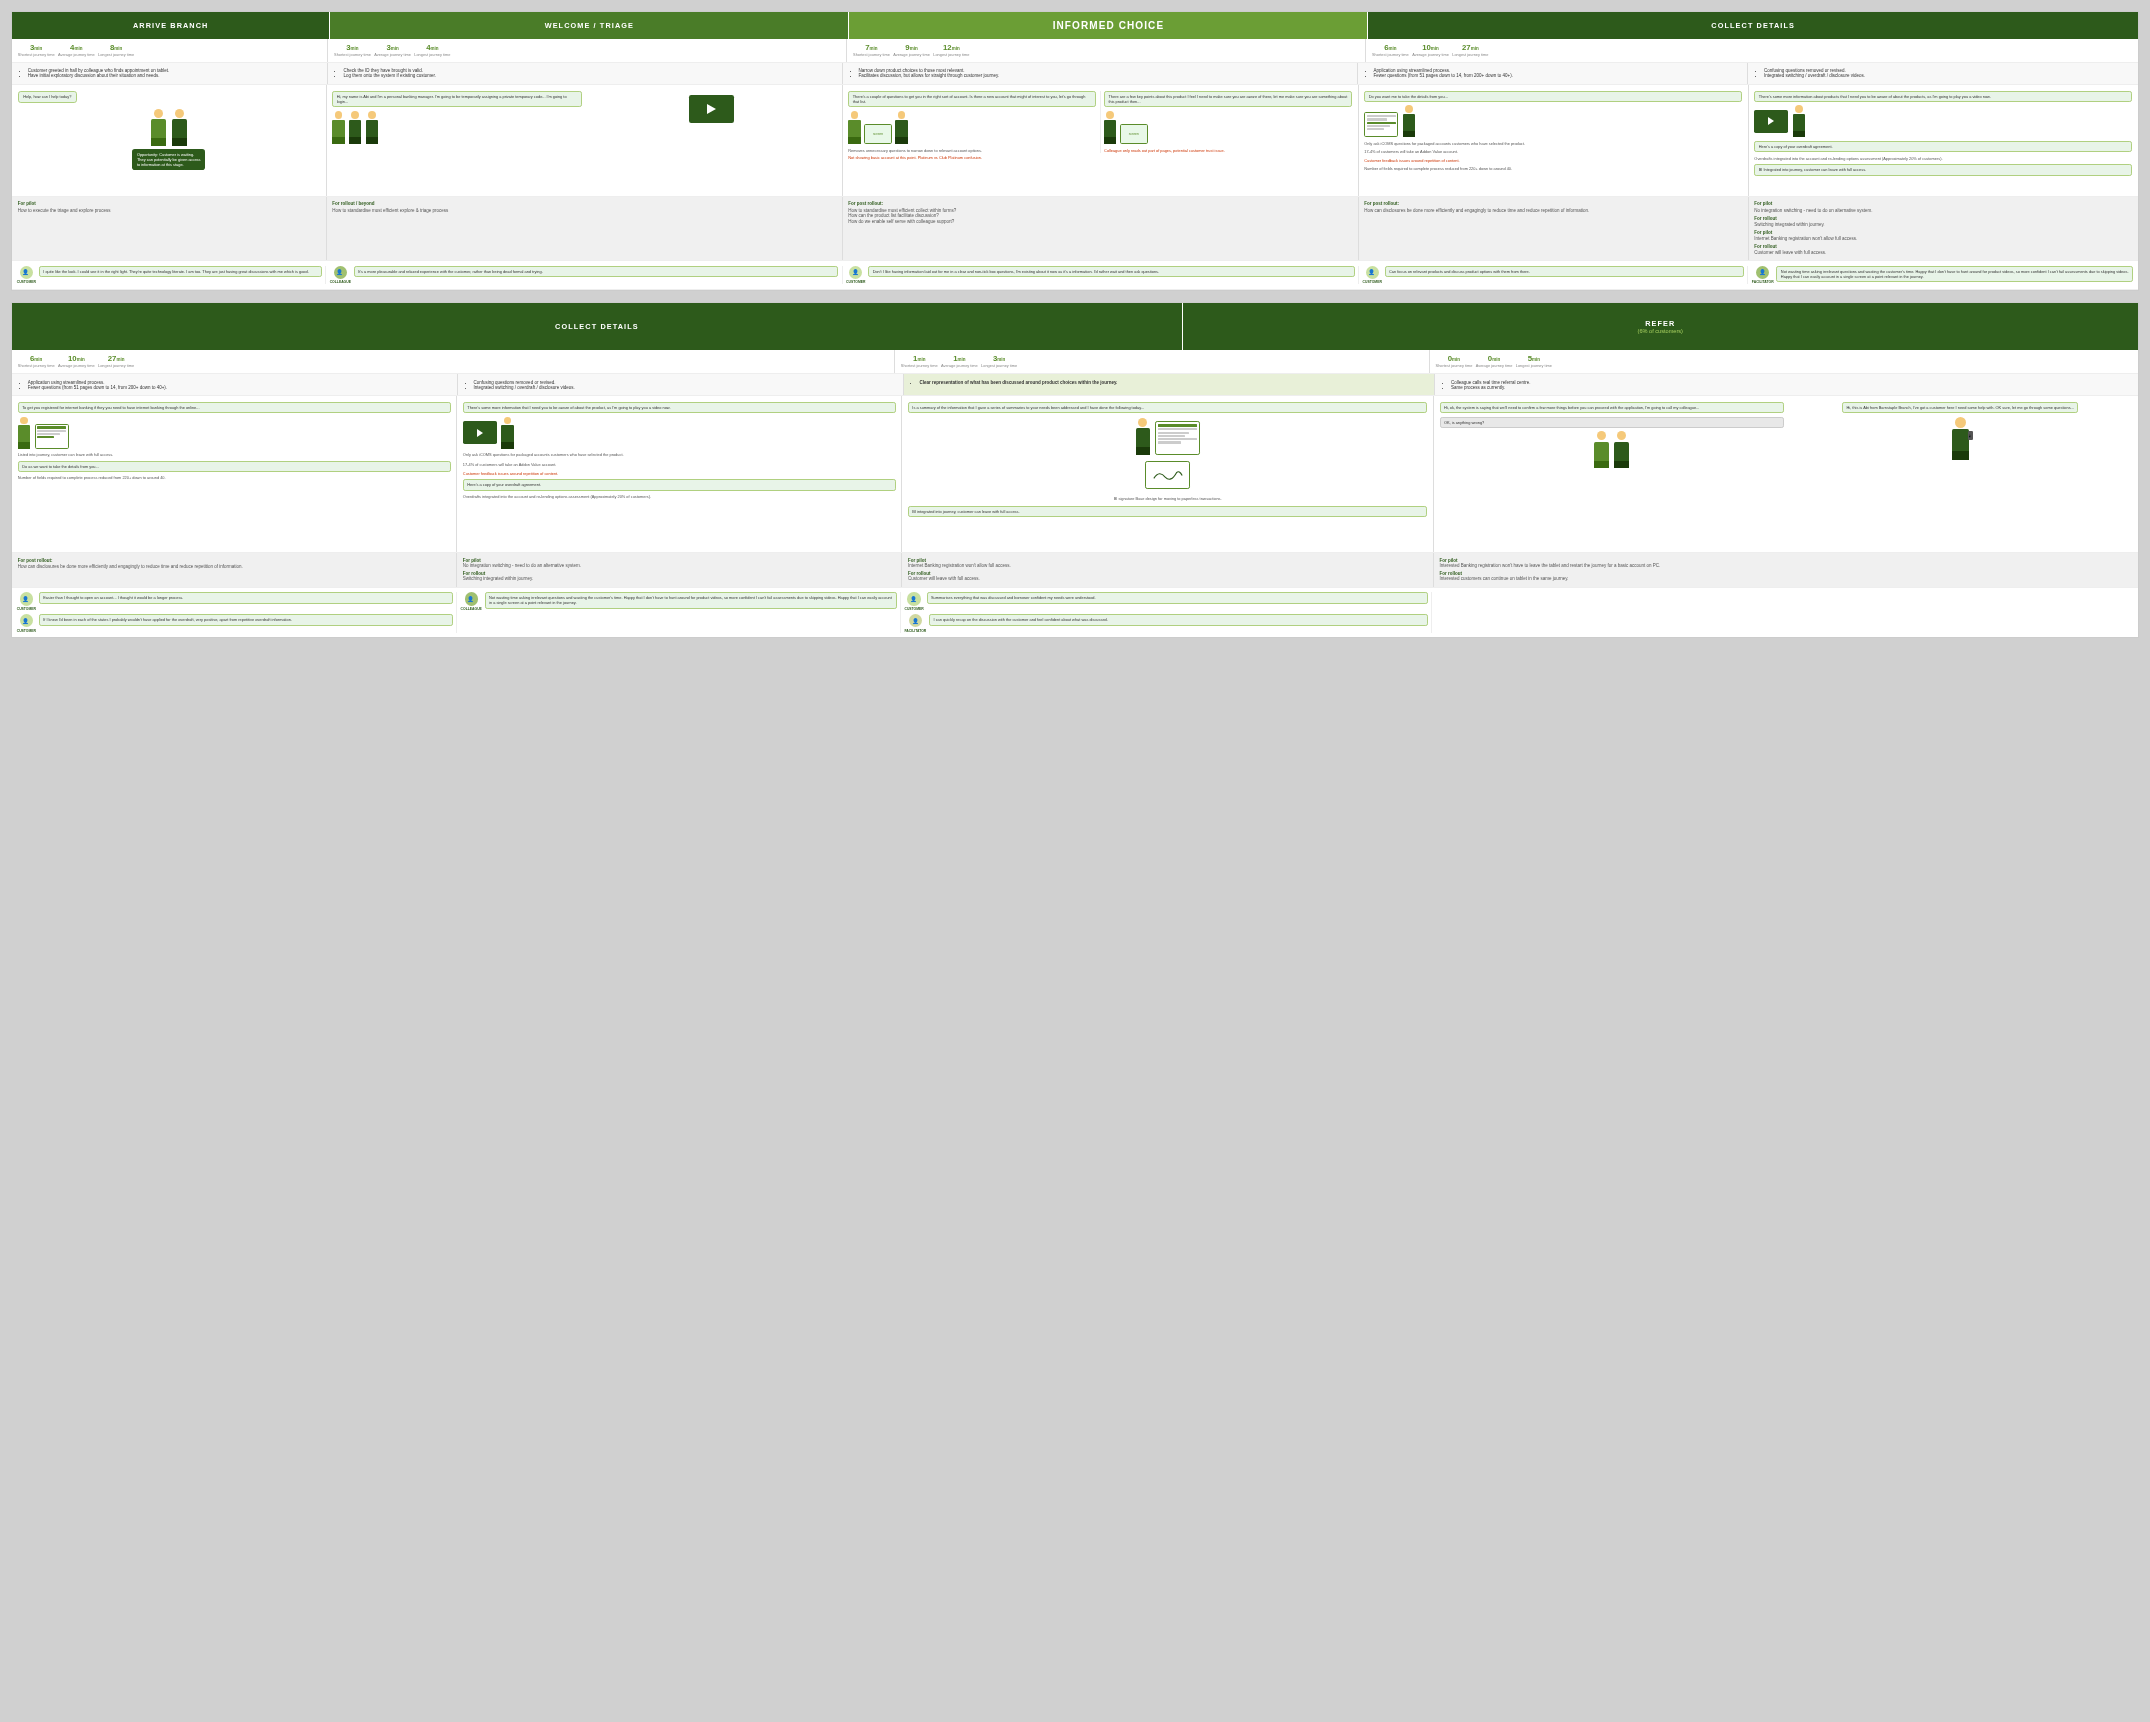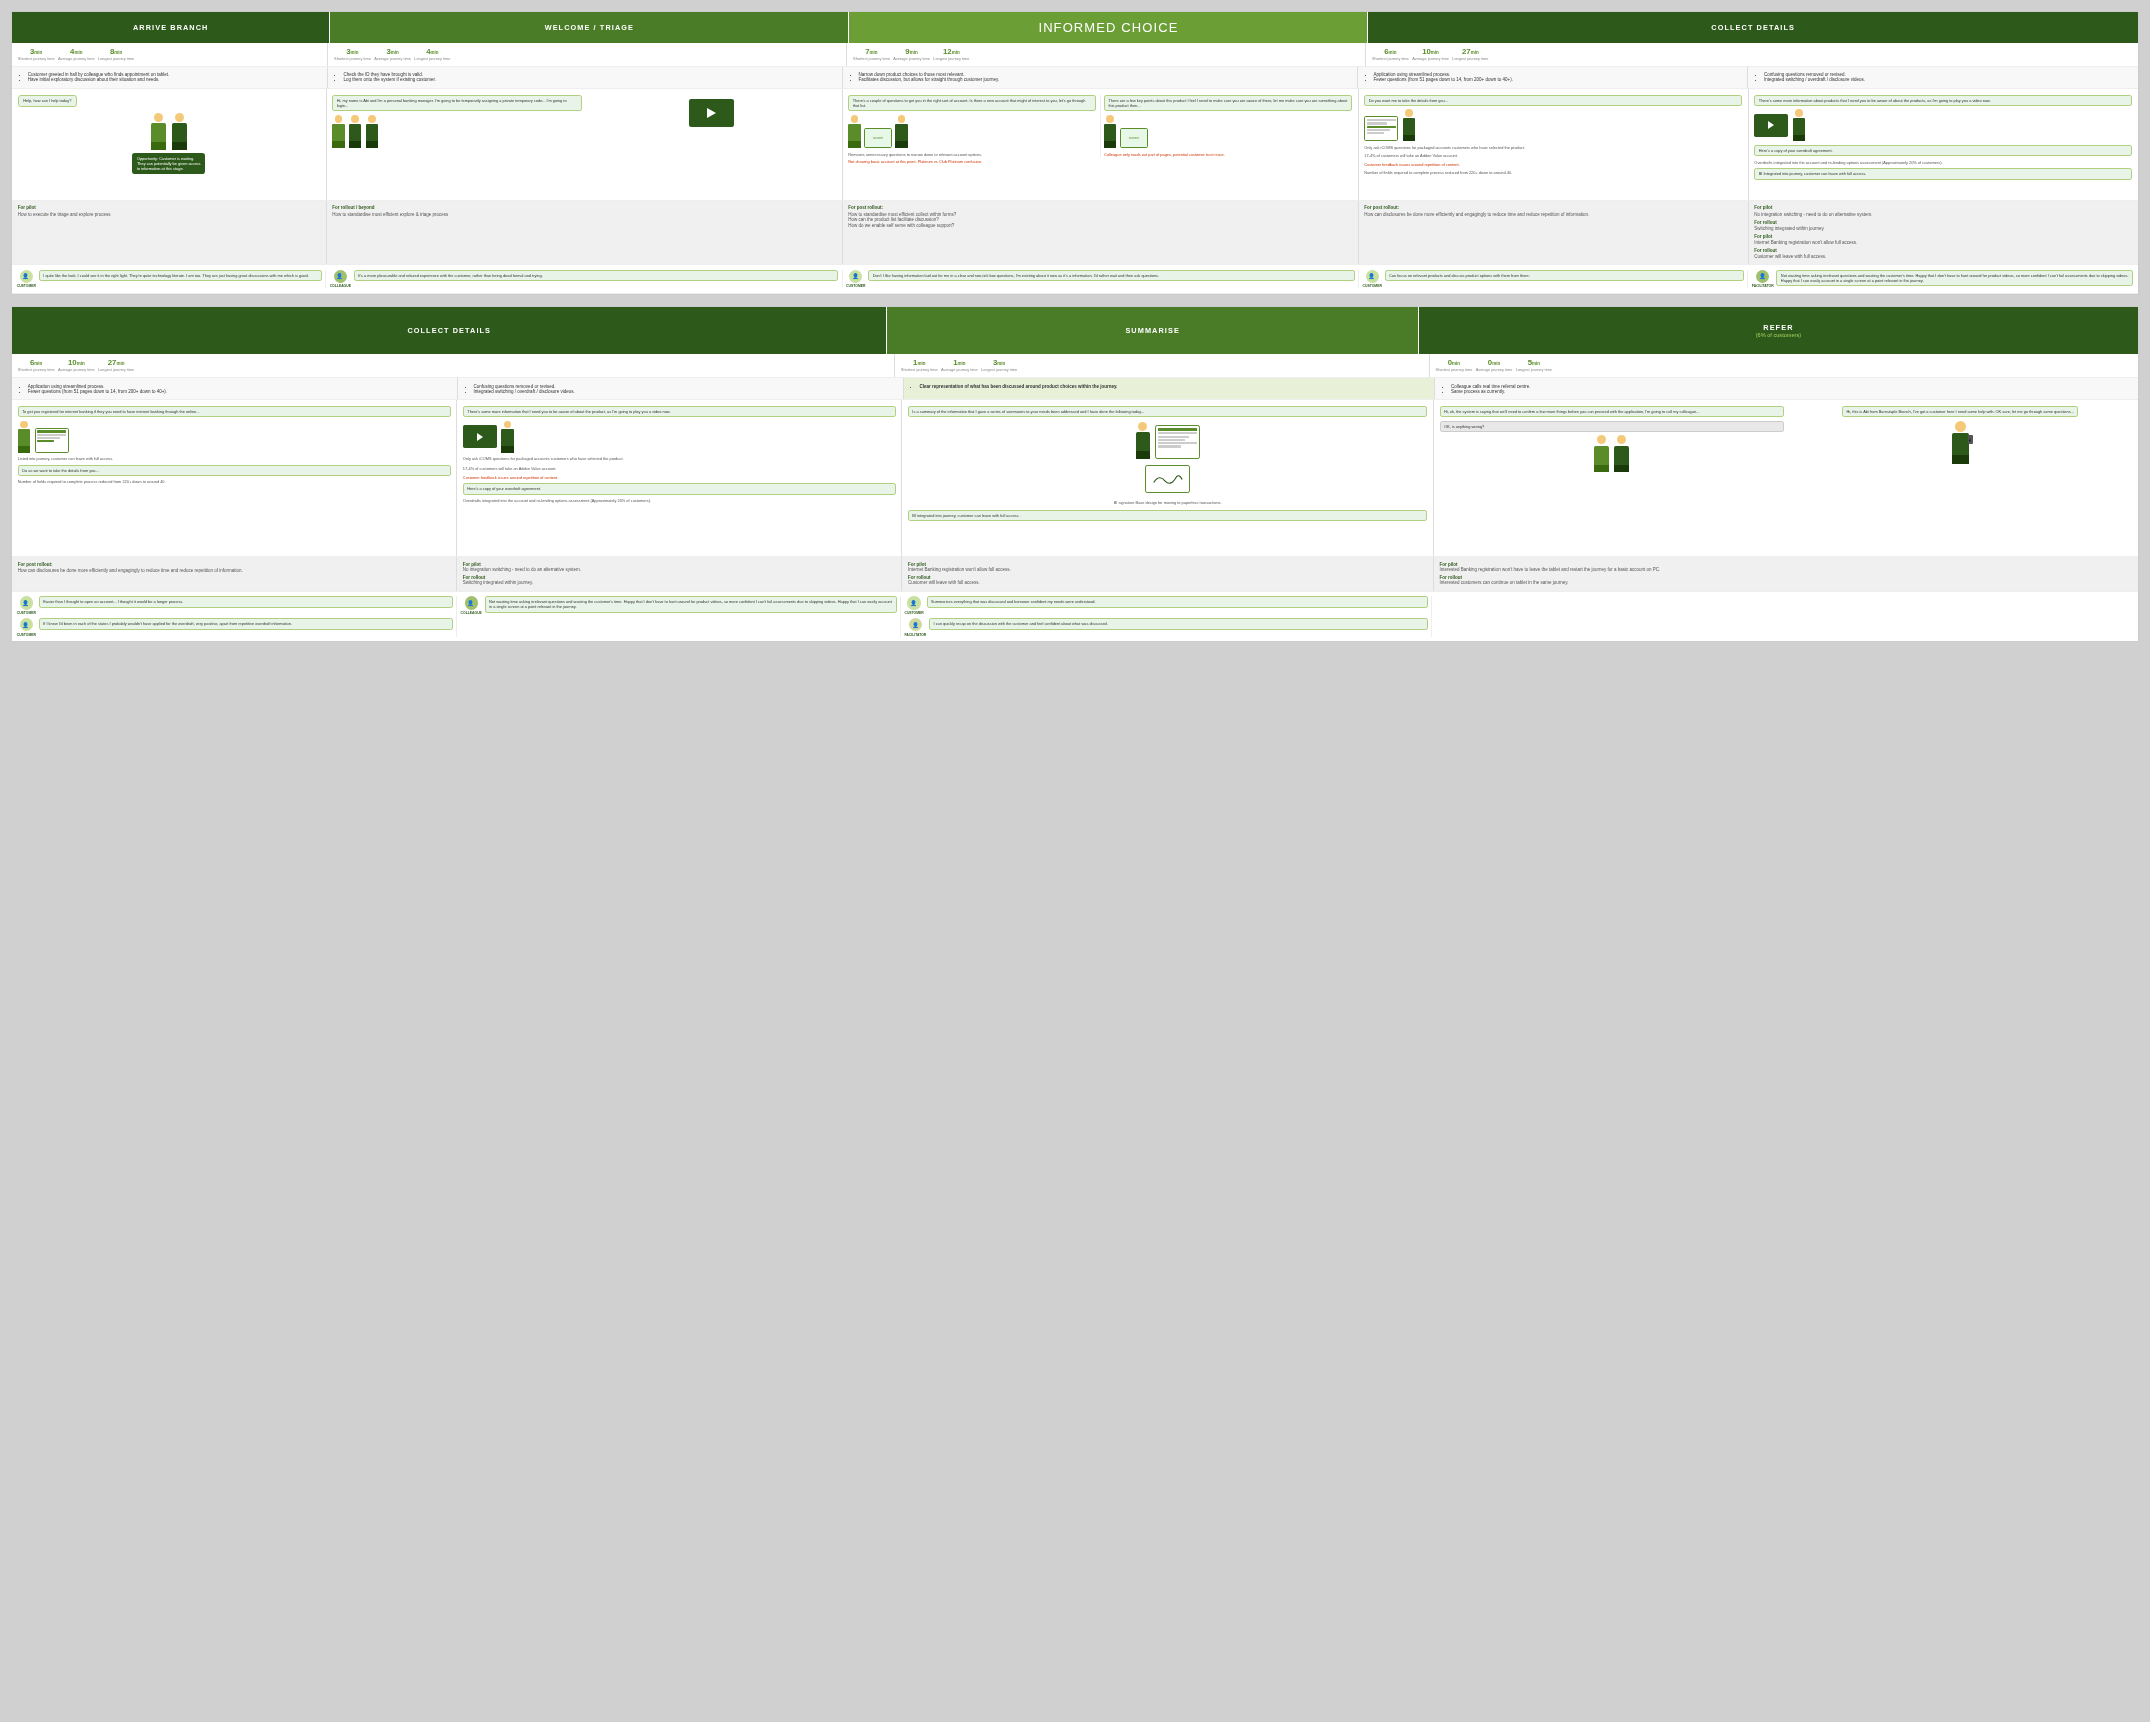--- a/index.html
+++ b/index.html
@@ -86,21 +86,21 @@
 
       <div style="flex:1.2; background:#2d5a1b; display:flex; align-items:center; justify-content:center; padding:7.8px; border-right:1.1px solid white;">
         <span style="color:white; font-weight:bold; font-size:7.3px; letter-spacing:1.1px; text-transform:uppercase;">ARRIVE BRANCH</span>
       </div>
 
       <div style="flex:2; background:#4a7c28; display:flex; align-items:center; justify-content:center; padding:7.8px; border-right:1.1px solid white;">
         <span style="color:white; font-weight:bold; font-size:7.3px; letter-spacing:1.1px; text-transform:uppercase;">WELCOME / TRIAGE</span>
       </div>
 
       <div style="flex:2; background:#6b9e35; display:flex; align-items:center; justify-content:center; padding:7.8px; border-right:1.1px solid white;">
-        <span style="color:white; font-weight:normal; font-size:13px; letter-spacing:1.1px; text-transform:uppercase;">INFORMED CHOICE</span>
+        <span style="color:white; font-weight:bold; font-size:10px; letter-spacing:1.1px; text-transform:uppercase;">INFORMED CHOICE</span>
       </div>
 
       <div style="flex:3; background:#2d5a1b; display:flex; align-items:center; justify-content:center; padding:7.8px;">
         <span style="color:white; font-weight:bold; font-size:7.3px; letter-spacing:1.1px; text-transform:uppercase;">COLLECT DETAILS</span>
       </div>
     </div>
 
     <div style="display:flex; border-bottom:0.6px solid #eee;">
 
       <div style="flex:1.2; padding:4.5px 5.6px; display:flex; gap:3.4px; border-right:0.6px solid #ddd;">
@@ -472,23 +472,20 @@
   </div>
 
   <div class="bottom-section">
 
     <div style="display:flex; width:100%;">
 
       <div style="flex:2.5; background:#2d5a1b; display:flex; align-items:center; justify-content:center; padding:7.8px; border-right:1.1px solid white;">
         <span style="color:white; font-weight:bold; font-size:7.3px; letter-spacing:1.1px; text-transform:uppercase;">COLLECT DETAILS</span>
       </div>
 
-      <div style="flex:1.5; background:#4a7c28; display:flex; align-items:center; justify-content:center; padding:7.8px; border-right:1.1px solid white;">
-        <span style="color:white; font-weight:bold; font-size:7.3px; letter-spacing:1.1px; text-transform:uppercase;">SUMMARISE</span>
-      </div>
 
       <div style="flex:2; background:#2d5a1b; display:flex; flex-direction:column; align-items:center; justify-content:center; padding:16px;">
         <span style="color:white; font-weight:bold; font-size:7.3px; letter-spacing:1.1px; text-transform:uppercase;">REFER</span>
         <span style="color:#a8d060; font-size:5.6px;">(6% of customers)</span>
       </div>
     </div>
 
     <div style="display:flex; border-bottom:0.6px solid #eee;">
       <div style="flex:2.5; padding:4.5px 5.6px; display:flex; gap:3.4px; border-right:0.6px solid #ddd;">
         <div class="mi-badge">

